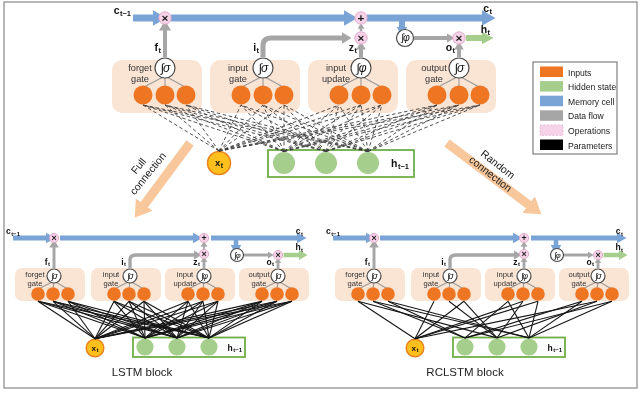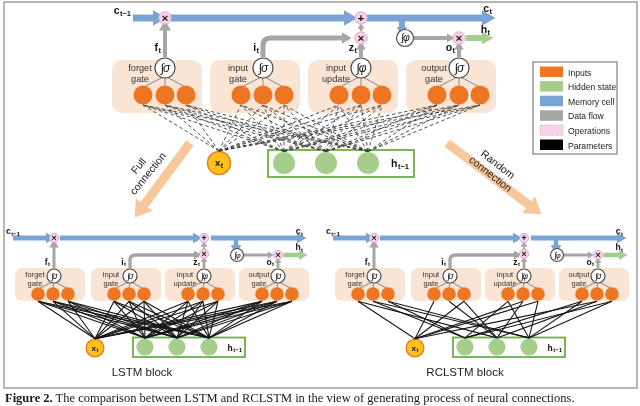--- a/index.html
+++ b/index.html
@@ -424,14 +424,13 @@
         <rect x="540" y="95.7" width="23" height="10.5" fill="#7AA3D6" stroke="none" stroke-width="0.6" stroke-dasharray="none"></rect>
         <text x="568" y="104.7" font-size="8.6" text-anchor="start" fill="#222" font-weight="normal" font-style="normal" font-family="&quot;Liberation Sans&quot;,sans-serif">Memory cell</text>
         <rect x="540" y="110.3" width="23" height="10.5" fill="#A6A6A6" stroke="none" stroke-width="0.6" stroke-dasharray="none"></rect>
         <text x="568" y="119.3" font-size="8.6" text-anchor="start" fill="#222" font-weight="normal" font-style="normal" font-family="&quot;Liberation Sans&quot;,sans-serif">Data flow</text>
         <rect x="540" y="124.9" width="23" height="10.5" fill="#F6D3E8" stroke="#DCA4C6" stroke-width="0.6" stroke-dasharray="2 1.5"></rect>
         <text x="568" y="133.9" font-size="8.6" text-anchor="start" fill="#222" font-weight="normal" font-style="normal" font-family="&quot;Liberation Sans&quot;,sans-serif">Operations</text>
         <rect x="540" y="139.5" width="23" height="10.5" fill="#000000" stroke="none" stroke-width="0.6" stroke-dasharray="none"></rect>
         <text x="568" y="148.5" font-size="8.6" text-anchor="start" fill="#222" font-weight="normal" font-style="normal" font-family="&quot;Liberation Sans&quot;,sans-serif">Parameters</text>
       </g>
     </svg>
-  <div class="caption"><span class="cap-b">Figure 2.</span><span> The comparison between LSTM and RCLSTM in the view of generating process of neural connections.</span></div>
 </div>
 
 </body></html>

